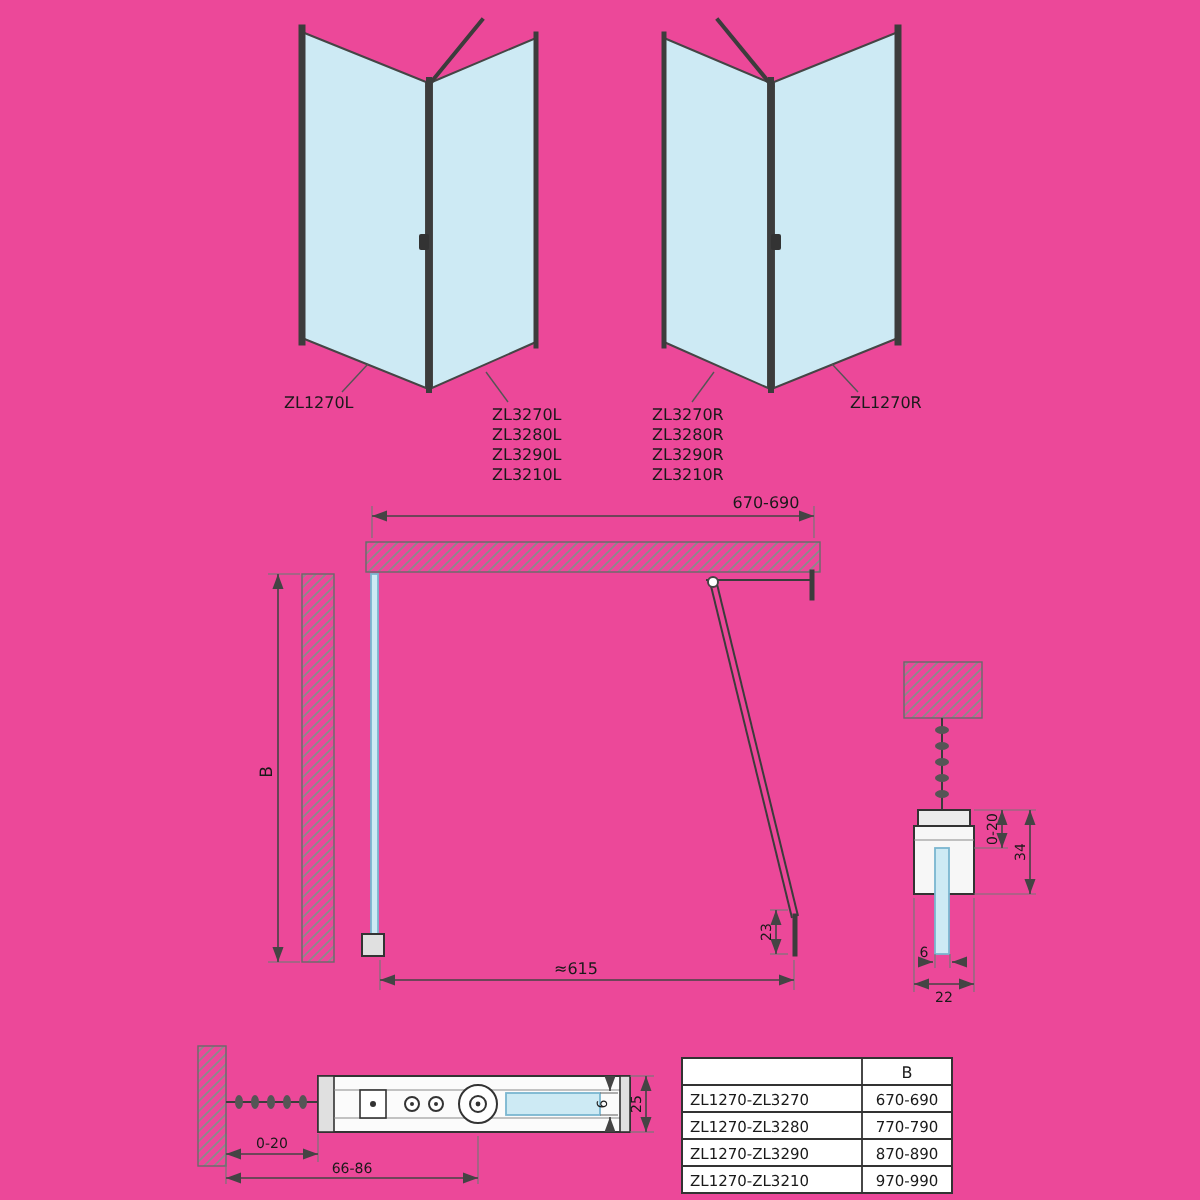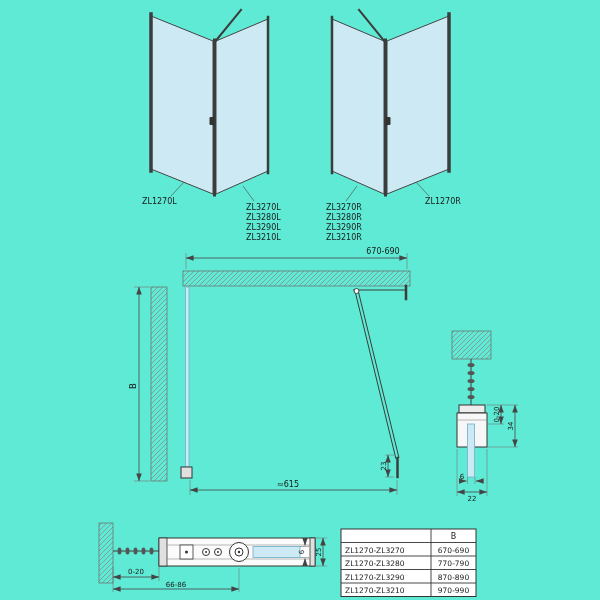--- a/index.html
+++ b/index.html
@@ -1,16 +1,16 @@
 <!DOCTYPE html>
 <html><head>
 <meta charset="utf-8">
 <style>
   html,body{margin:0;padding:0;background:#ffffff;}
-  #canvas{position:relative;width:600px;height:600px;background:#5eead4;overflow:hidden;}
+  #canvas{position:relative;width:600px;height:600px;background:#ec4899;overflow:hidden;}
   svg text{font-family:"DejaVu Sans",sans-serif;fill:#1a1a1a;}
   .t7{font-size:7px}
   .t75{font-size:7.5px}
   .t8{font-size:8px}
   .t85{font-size:8.5px}
   .panel{stroke:#454545;stroke-width:1;}
   .glassStrip{stroke:#7ab6d0;stroke-width:0.9;}
   .frame{stroke:#3c3c3c;stroke-linecap:square;}
   .w2{stroke-width:2}
   .w25{stroke-width:2.5}

